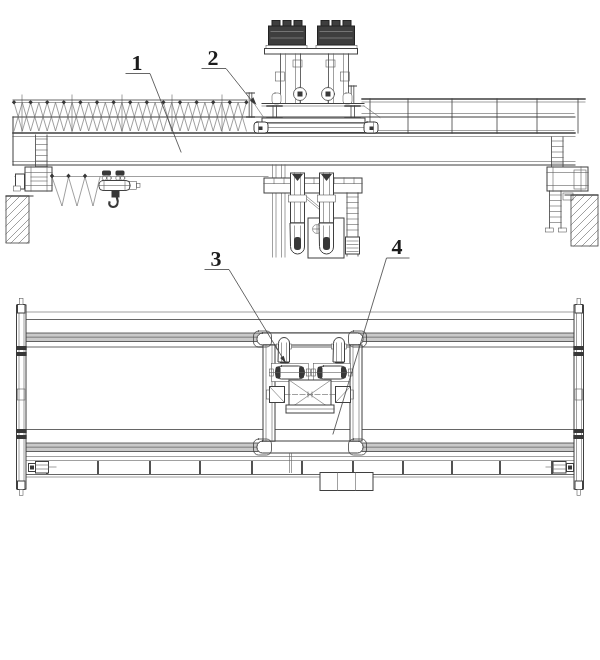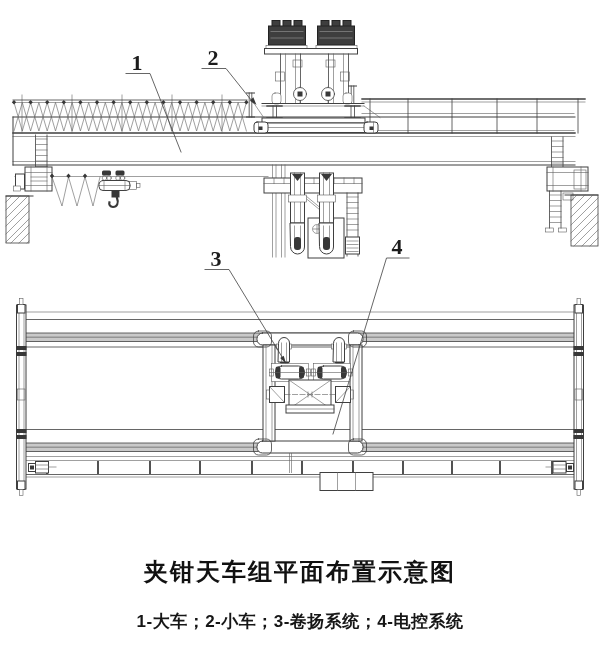--- a/index.html
+++ b/index.html
@@ -452,15 +452,13 @@
       <text class="callout" x="216" y="266" text-anchor="middle">3</text>
     </g>
 
     <g>
       <polyline class="m" points="409,258 386.5,258 333,434"></polyline>
       <text class="callout" x="397" y="254" text-anchor="middle">4</text>
     </g>
   </g>
 </svg>
 
-<div class="title">夹钳天车组平面布置示意图</div>
-<div class="legend">1-大车；2-小车；3-卷扬系统；4-电控系统</div>
 </div>
 
 </body></html>

